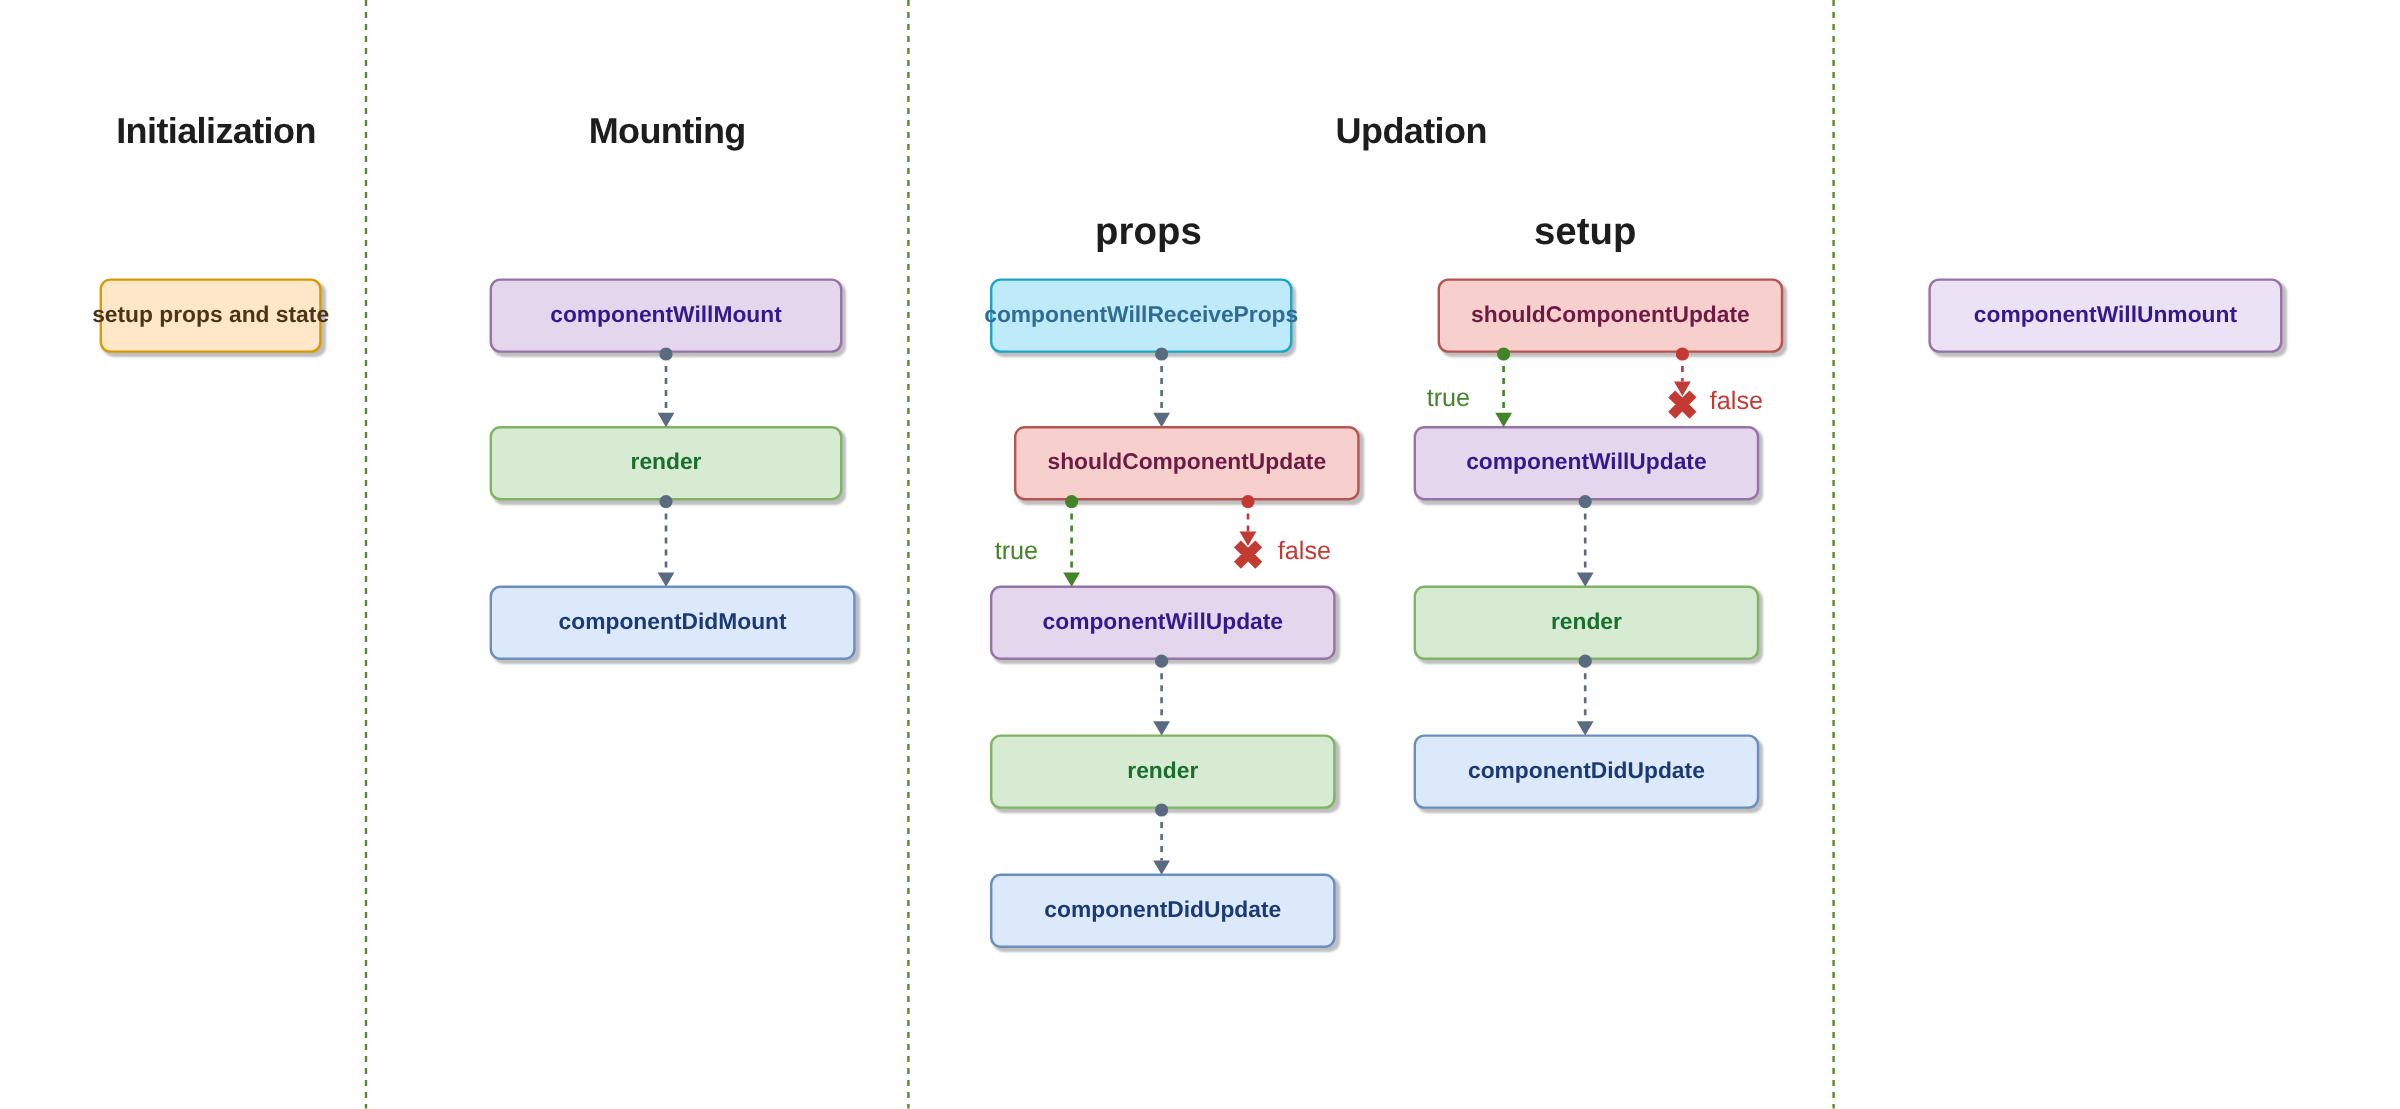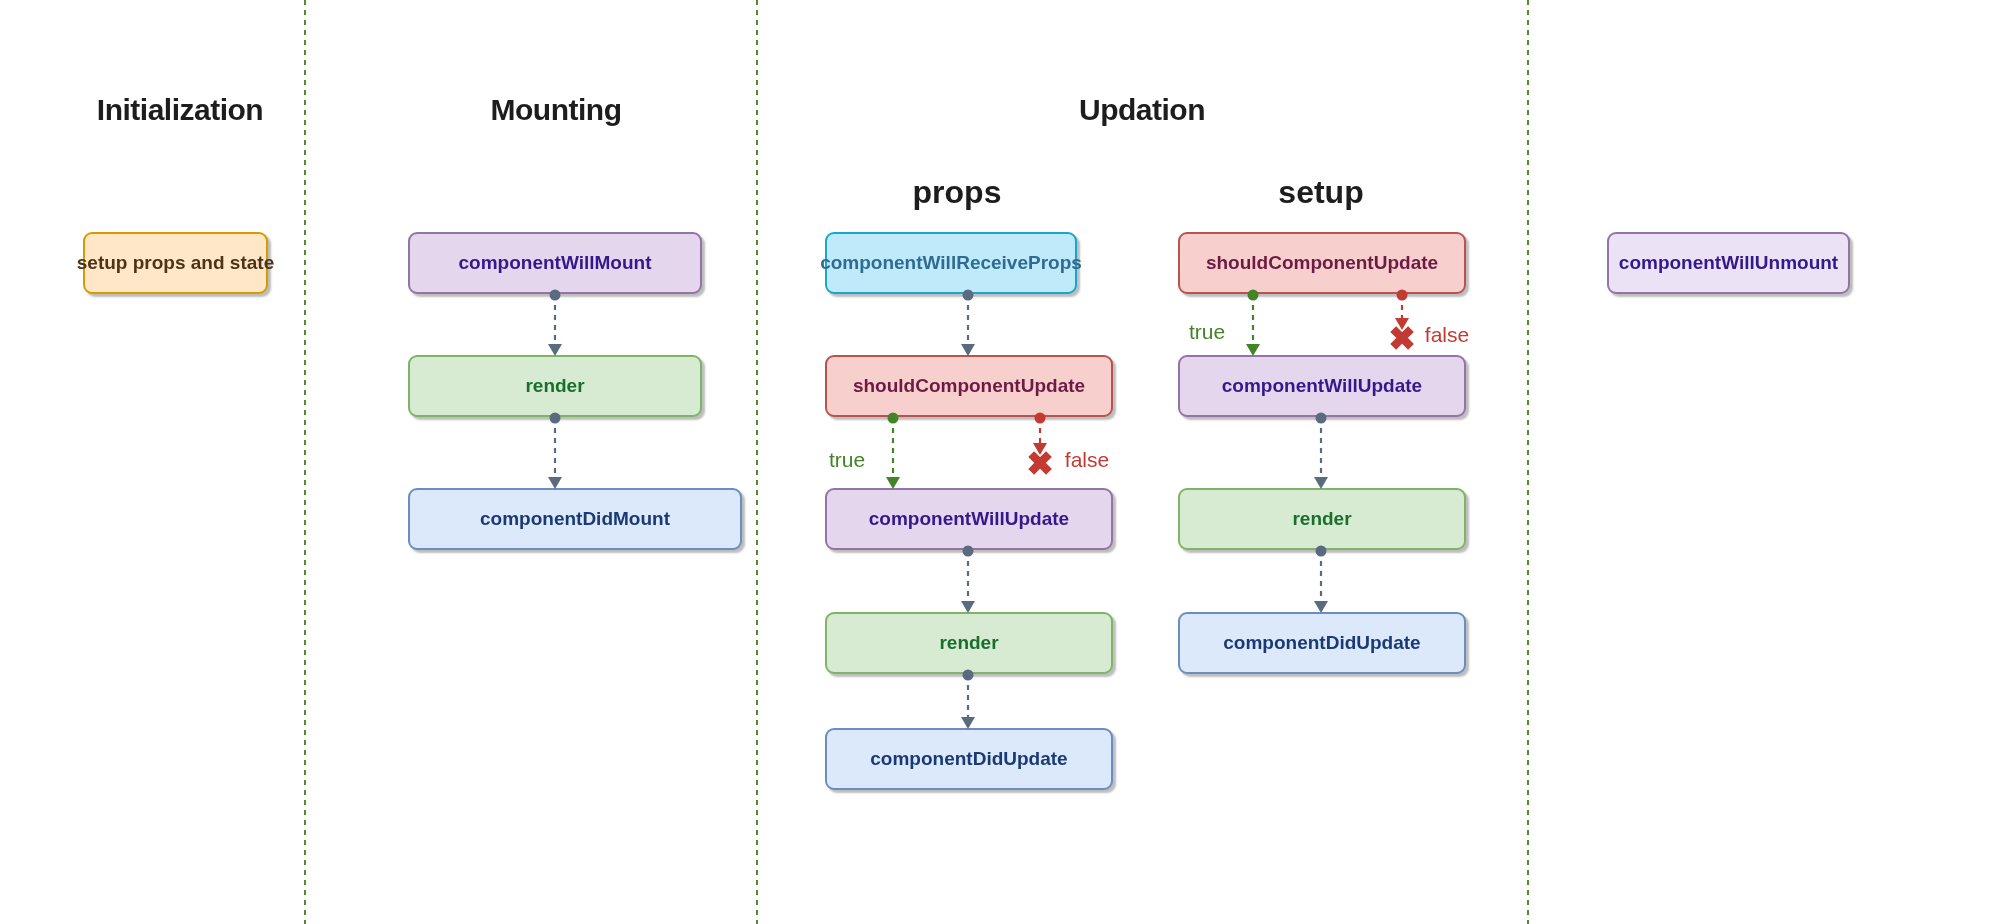--- a/index.html
+++ b/index.html
@@ -32,21 +32,21 @@
     display:flex;align-items:center;justify-content:center;
     font-size:19px;font-weight:600;white-space:nowrap;
     box-shadow:3px 3px 2px rgba(110,110,110,0.45);
   }
   .box.orange{background:var(--orange-fill);border-color:var(--orange-border);color:var(--orange-text);}
   .box.purple{background:var(--purple-fill);border-color:var(--purple-border);color:var(--purple-text);}
   .box.lavender{background:var(--lavender-fill);border-color:var(--purple-border);color:var(--purple-text);}
   .box.green{background:var(--green-fill);border-color:var(--green-border);color:var(--green-text);}
   .box.blue{background:var(--blue-fill);border-color:var(--blue-border);color:var(--blue-text);}
   .box.cyan{background:var(--cyan-fill);border-color:var(--cyan-border);color:var(--cyan-text);}
-  .box.red{background:var(--red-fill);border-color:var(--red-border);color:var(--red-text);}
+  .box.red{background:var(--red-fill);border-color:var(--red-border);color:var(--red-text);margin-left:20px;}
   .overlay{position:absolute;left:0;top:0;pointer-events:none;}
   .flow line{stroke:var(--flow);stroke-width:2.2;stroke-dasharray:5 5;}
   .flow circle{fill:var(--flow);}
   .flow path{fill:var(--flow);}
   .flow.green line{stroke:var(--true-green);}
   .flow.green circle{fill:var(--true-green);}
   .flow.green path{fill:var(--true-green);}
   .flow.red line{stroke:var(--false-red);}
   .flow.red circle{fill:var(--false-red);}
   .flow.red path{fill:var(--false-red);}
@@ -65,43 +65,43 @@
 <body>
 
 <div class="canvas">
 
   <div class="sep" style="left:304px"></div>
   <div class="sep" style="left:756px"></div>
   <div class="sep" style="left:1527px"></div>
 
   <div class="section-title" style="left:180px">Initialization</div>
   <div class="section-title" style="left:556px">Mounting</div>
-  <div class="section-title" style="left:1142px">Updation</div>
+  <div class="section-title" style="left:1176px">Updation</div>
 
   <div class="col-label" style="left:957px">props</div>
   <div class="col-label" style="left:1321px">setup</div>
 
   <div class="box orange" style="left:83px;top:232px;width:185px">setup props and state</div>
 
   <div class="box purple" style="left:408px;top:232px;width:294px">componentWillMount</div>
   <div class="box green" style="left:408px;top:355px;width:294px">render</div>
-  <div class="box blue" style="left:408px;top:488px;width:334px">componentDidMount</div>
+  <div class="box blue" style="left:408px;top:488px;width:305px">componentDidMount</div>
 
   <div class="box cyan" style="left:825px;top:232px;width:252px">componentWillReceiveProps</div>
   <div class="box red" style="left:825px;top:355px;width:288px">shouldComponentUpdate</div>
   <div class="box purple" style="left:825px;top:488px;width:288px">componentWillUpdate</div>
   <div class="box green" style="left:825px;top:612px;width:288px">render</div>
   <div class="box blue" style="left:825px;top:728px;width:288px">componentDidUpdate</div>
 
   <div class="box red" style="left:1178px;top:232px;width:288px">shouldComponentUpdate</div>
   <div class="box purple" style="left:1178px;top:355px;width:288px">componentWillUpdate</div>
   <div class="box green" style="left:1178px;top:488px;width:288px">render</div>
   <div class="box blue" style="left:1178px;top:612px;width:288px">componentDidUpdate</div>
 
-  <div class="box lavender" style="left:1607px;top:232px;width:243px">componentWillUnmount</div>
+  <div class="box lavender" style="left:1607px;top:232px;width:295px">componentWillUnmount</div>
 
   <svg class="overlay" width="2000" height="924" viewBox="0 0 2000 924">
 
     <g class="flow">
       <circle cx="555" cy="295" r="5.5"></circle>
         <line x1="555" y1="295" x2="555" y2="344"></line>
         <path d="M548,344 L562,344 L555,356 Z"></path>
     </g>
     <g class="flow">
       <circle cx="555" cy="418" r="5.5"></circle>

